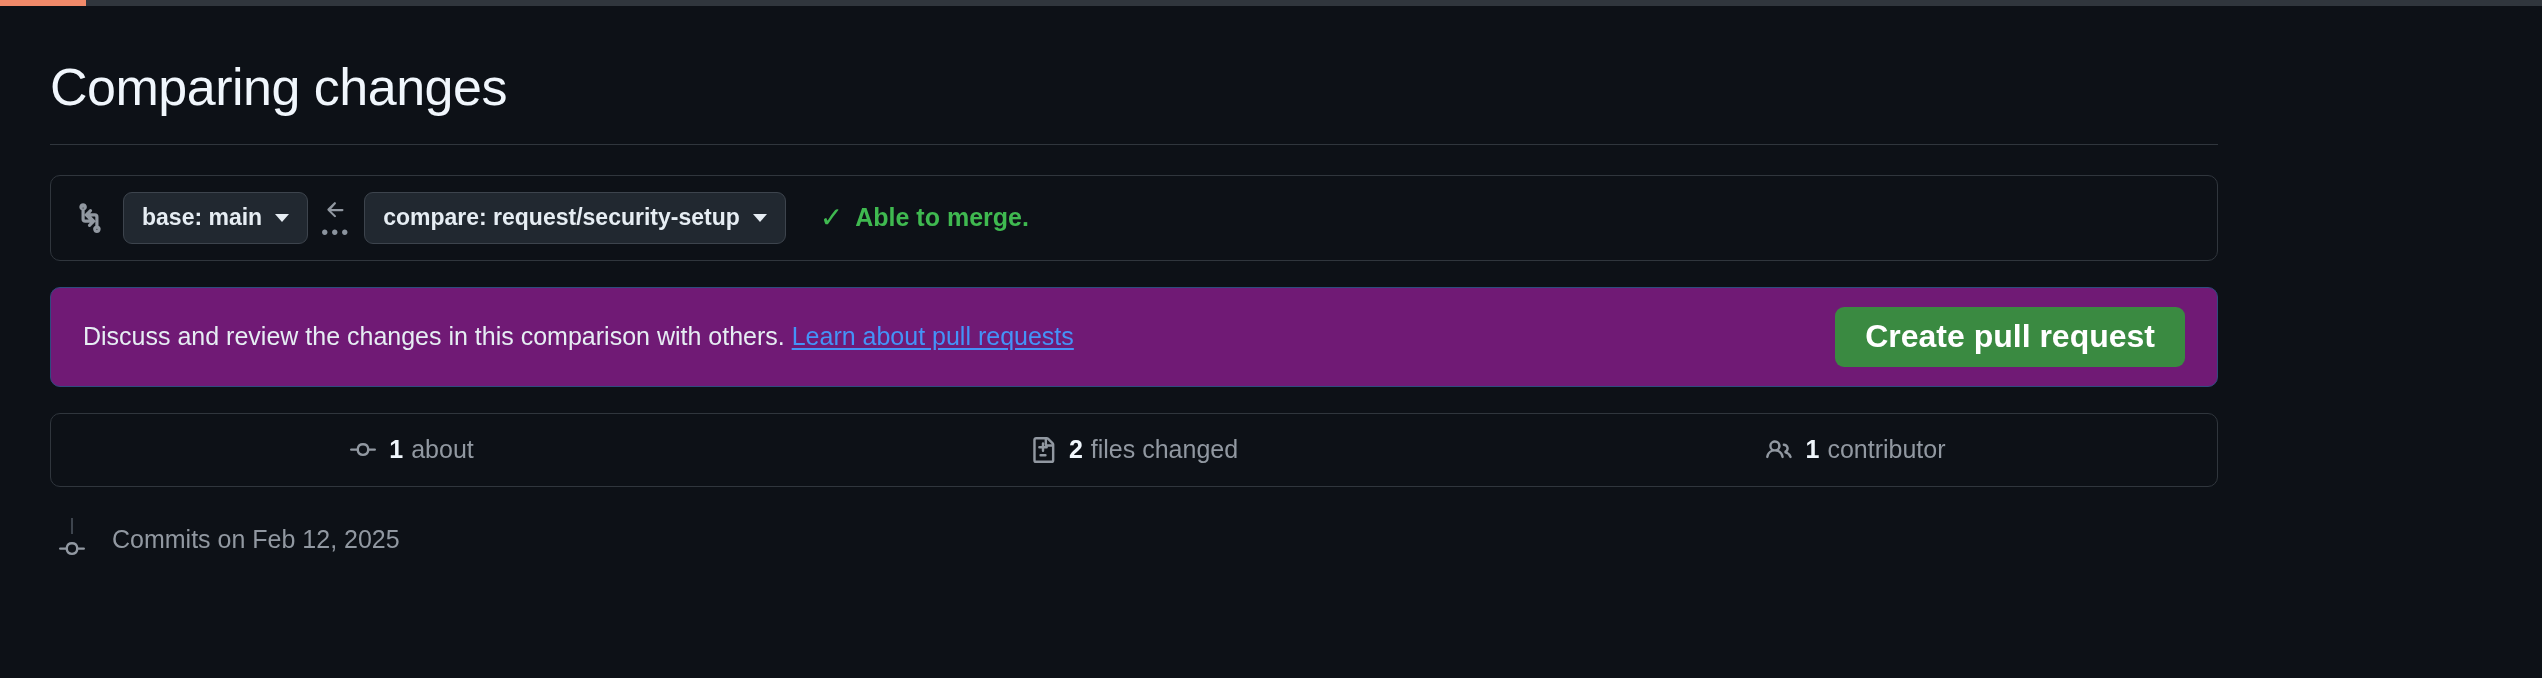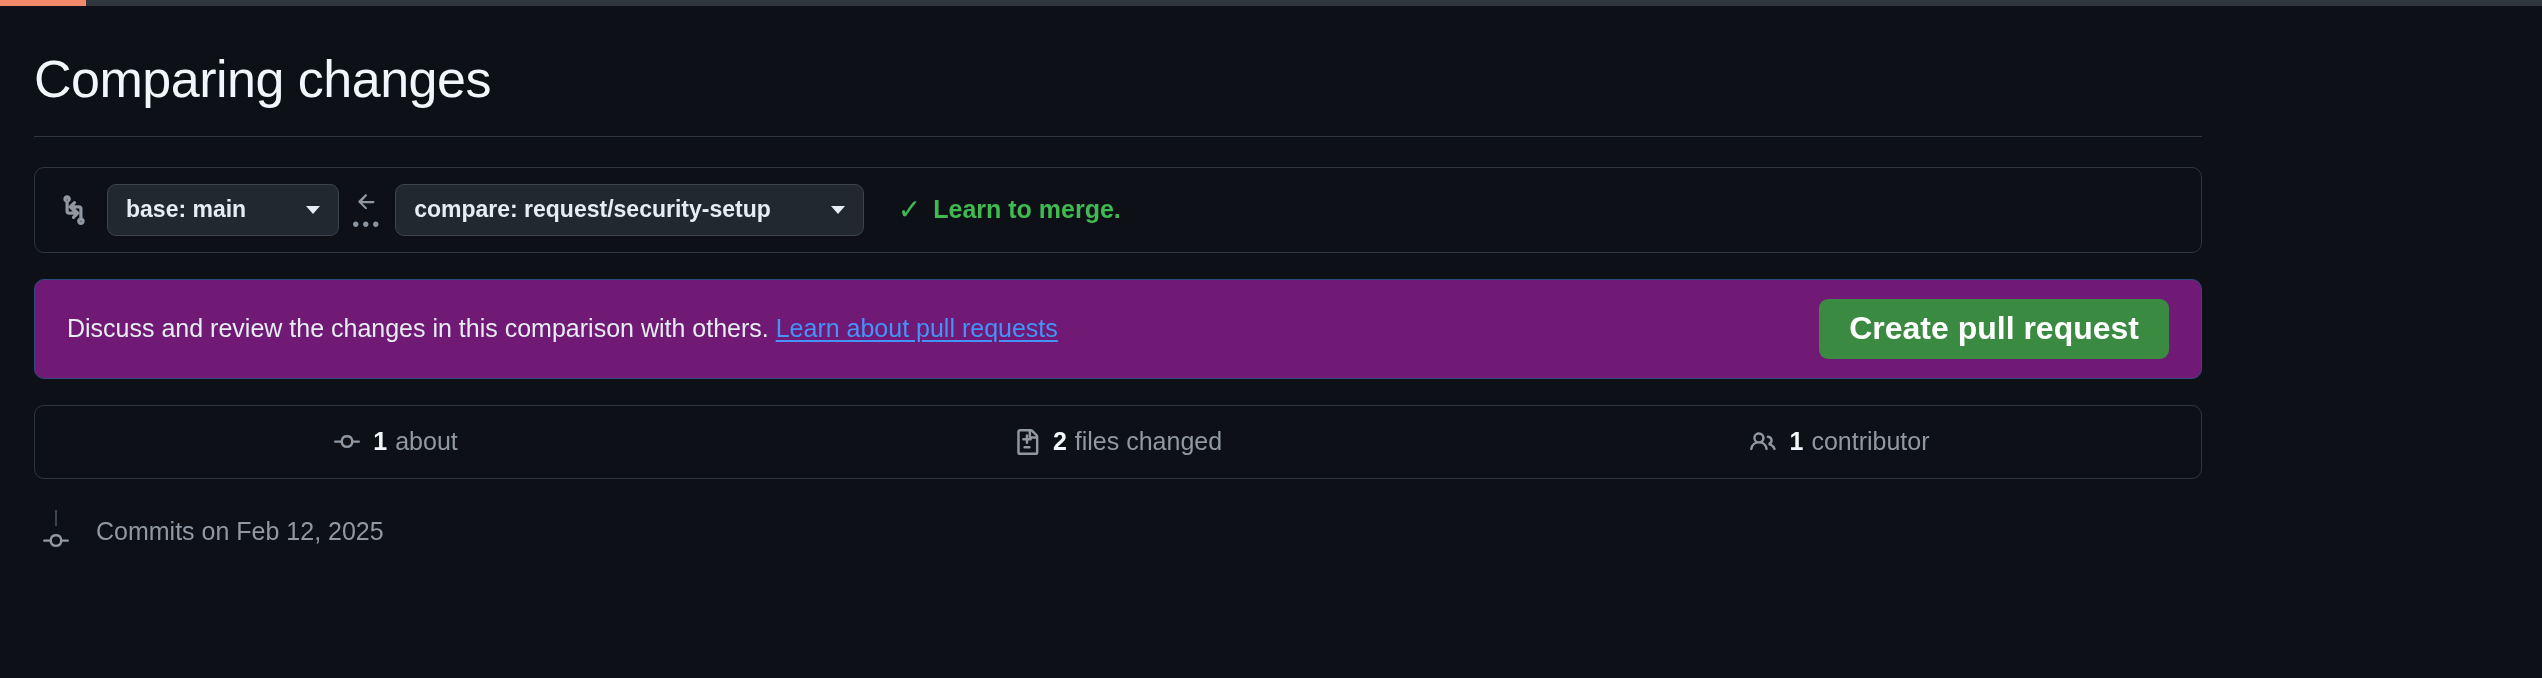--- a/index.html
+++ b/index.html
@@ -26,23 +26,23 @@
     background: #30363d;
   }
   #progress-fill {
     height: 6px;
     background: #f08a6a;
   }
 
   
   #page {
     position: absolute;
-    top: 0; left: 0;
+    top: 0; left: 16px;
     width: 2236px;
-    padding: 4px 34px;
+    padding: 12px 34px;
   }
 
   
   #page-title {
     font-size: 52px;
     font-weight: 400;
     letter-spacing: -0.5px;
     color: #f0f6fc;
     margin-top: 46px;
     line-height: 1.15;
@@ -94,21 +94,20 @@
     border-radius: 9px;
     background: #212830;
     display: flex;
     align-items: center;
     padding: 0 18px;
     font-size: 23px;
     font-weight: 600;
     color: #e6edf3;
     cursor: pointer;
     white-space: nowrap;
-    gap: 47px;
   }
   .caret {
     width: 0; height: 0;
     border-left: 7px solid transparent;
     border-right: 7px solid transparent;
     border-top: 8px solid #e6edf3;
     margin-left: 13px;
   }
 
   #arrow-group {
@@ -270,21 +269,21 @@
       <div id="arrow-dots">•••</div>
     </div>
 
     <div class="branch-pill">
       <span>compare: request/security-setup</span>
       <span class="caret"></span>
     </div>
 
     <div id="merge-status">
       <span id="merge-check">✓</span>
-      <span id="merge-status-title">Learn to merge.</span>
+      <span id="merge-status-title">Able to merge.</span>
     </div>
 
   </div>
 
   <div id="pr-banner">
     <div id="pr-banner-text">
       <span>Discuss and review the changes in this comparison with others. </span><a class="inline-link">Learn about pull requests</a>
     </div>
     <button id="create-pr-button">Create pull request</button>
   </div>

